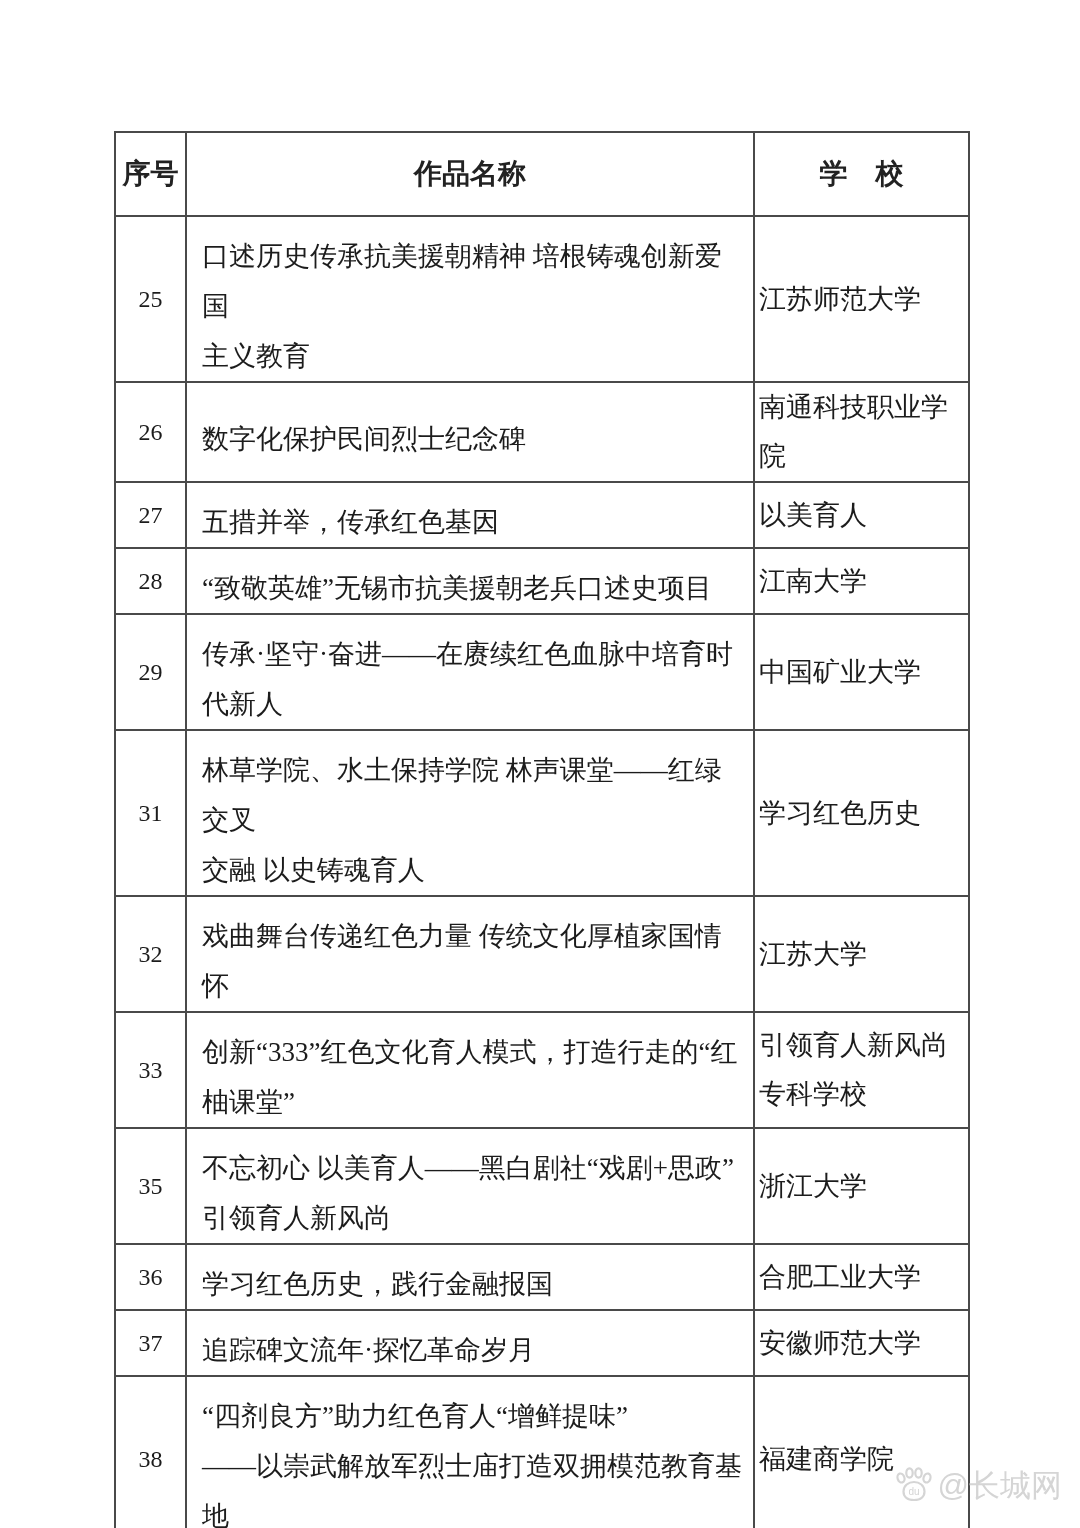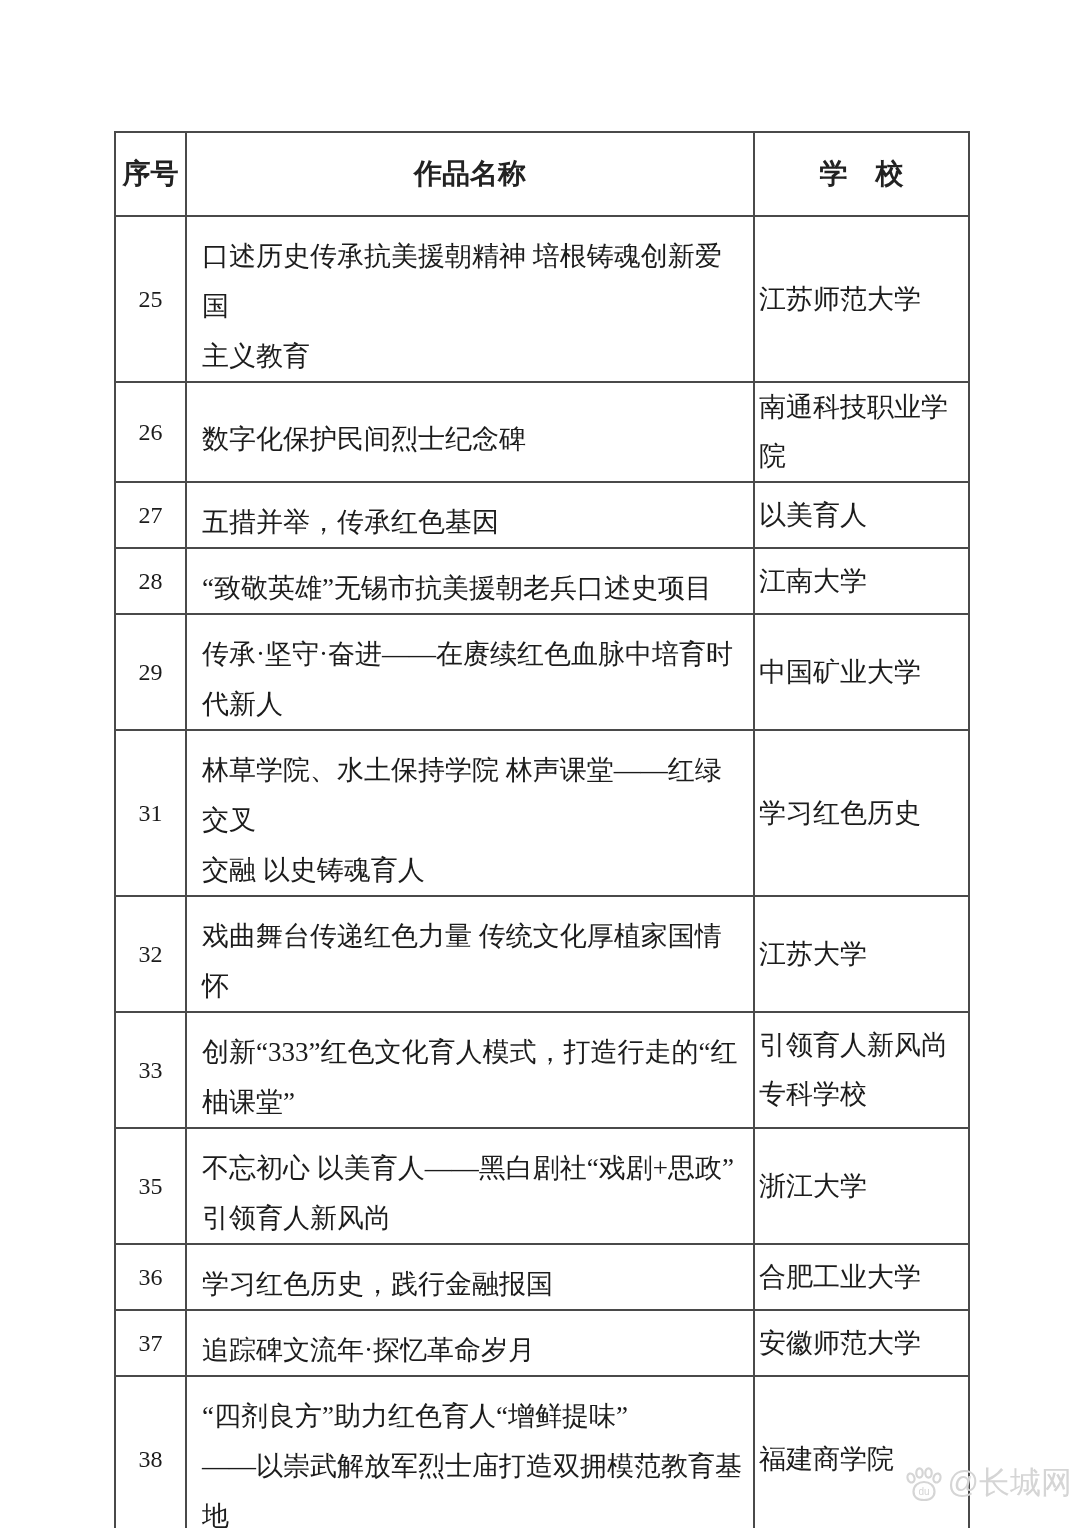--- a/index.html
+++ b/index.html
@@ -59,24 +59,24 @@
   td.cell-school {
     text-align: left;
     font-size: 27px;
     line-height: 49px;
     padding: 0 4px;
     white-space: pre-line;
   }
 
   .watermark {
     position: absolute;
-    right: 8px;
+    right: 18px;
     bottom: 25px;
     display: flex;
-    align-items: flex-start;
+    align-items: center;
     gap: 3px;
     color: #d5d5d5;
     font-family: "Liberation Sans", sans-serif;
     font-size: 31px;
     line-height: 1;
     user-select: none;
     margin-top: 22px;
   }
   .watermark svg { display: block; }
 </style>

